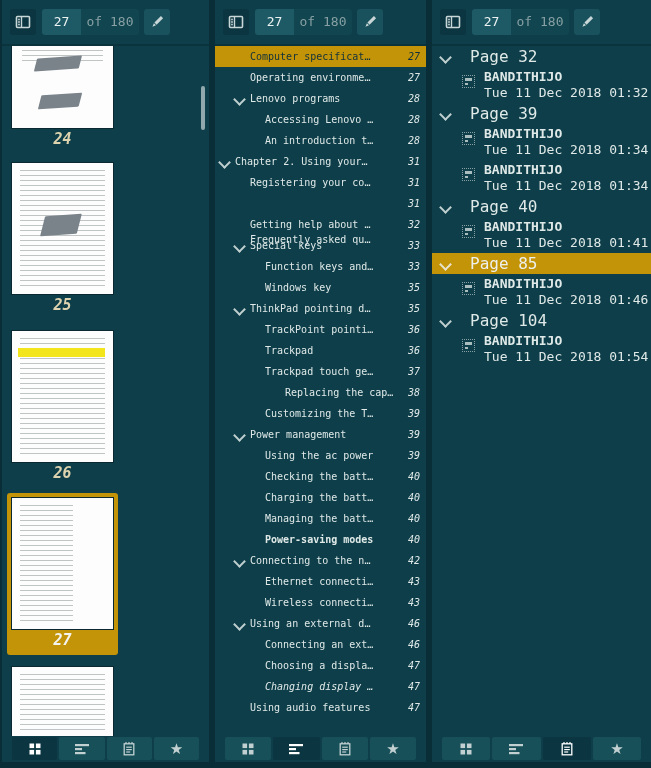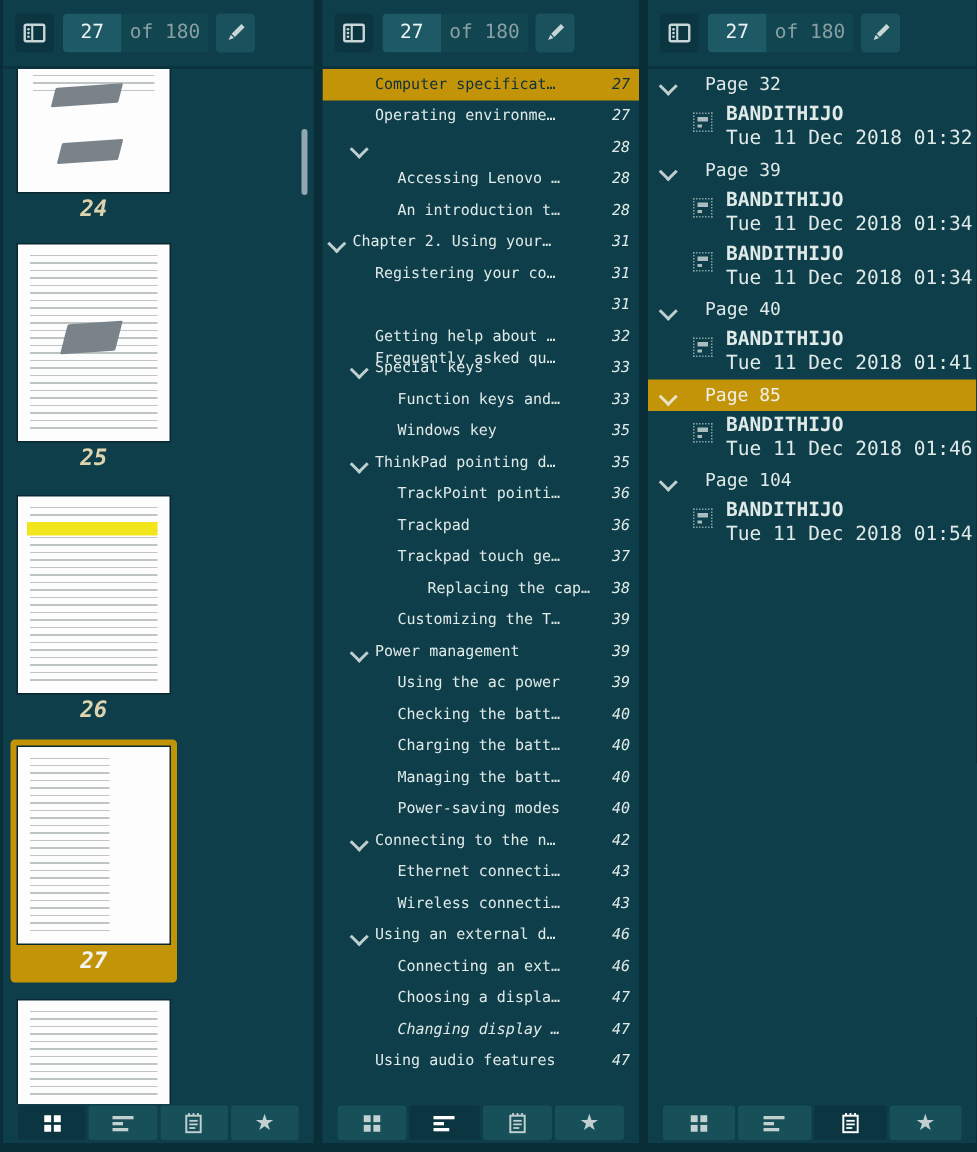--- a/index.html
+++ b/index.html
@@ -31,21 +31,21 @@
   
   .chev{position:absolute;top:7px;width:7px;height:7px;
         border-left:2px solid currentColor;border-bottom:2px solid currentColor;
         transform:rotate(-45deg);opacity:.85}
   
   .toc-row{position:relative;height:21px;line-height:21px;font-size:10px;color:#dfe9e8;white-space:nowrap}
   .toc-row.sel{background:#c39408;color:#11323c}
   .toc-label{position:absolute;top:0}
   .toc-num{position:absolute;top:0;right:6px;font-style:italic}
   
-  .ann-group{position:relative;height:21px;line-height:21px;font-size:12px;color:#dfe9e8}
+  .ann-group{position:relative;height:21px;line-height:21px;font-size:16px;color:#dfe9e8}
   .ann-group.sel{background:#c39408;color:#eef0ec}
   .ann-group .chev{left:9px}
   .ann-group-label{position:absolute;left:38px;top:0}
   .ann-entry{position:relative;height:36px;color:#dfe9e8;font-size:13px}
   .ann-icon{position:absolute;left:30px;top:8px;width:13px;height:13px;border:1px dotted #86a0a4;box-sizing:border-box}
   .ann-icon::before{content:"";position:absolute;left:2px;top:2px;width:7px;height:3px;background:#a9bcbe}
   .ann-icon::after{content:"";position:absolute;left:2px;top:7px;width:3px;height:2px;background:#a9bcbe}
   .ann-author{position:absolute;left:52px;top:1px;height:17px;line-height:17px;font-weight:bold;white-space:nowrap}
   .ann-time{position:absolute;left:52px;top:17px;right:0;height:18px;line-height:18px;white-space:nowrap;overflow:hidden}
   
@@ -192,20 +192,21 @@
       <div class="toc-row sel">
         <span class="toc-label" style="left: 35px;">Computer specificat…</span>
         <span class="toc-num">27</span>
       </div>
       <div class="toc-row">
         <span class="toc-label" style="left: 35px;">Operating environme…</span>
         <span class="toc-num">27</span>
       </div>
       <div class="toc-row">
         <span class="chev" style="left: 20px;"></span>
+        <span class="toc-label" style="left: 35px;">Lenovo programs</span>
         <span class="toc-num">28</span>
       </div>
       <div class="toc-row">
         <span class="toc-label" style="left: 50px;">Accessing Lenovo …</span>
         <span class="toc-num">28</span>
       </div>
       <div class="toc-row">
         <span class="toc-label" style="left: 50px;">An introduction t…</span>
         <span class="toc-num">28</span>
       </div>
@@ -279,21 +280,21 @@
       </div>
       <div class="toc-row">
         <span class="toc-label" style="left: 50px;">Charging the batt…</span>
         <span class="toc-num">40</span>
       </div>
       <div class="toc-row">
         <span class="toc-label" style="left: 50px;">Managing the batt…</span>
         <span class="toc-num">40</span>
       </div>
       <div class="toc-row">
-        <span class="toc-label" style="left: 50px;">Power-saving modes</span>
+        <span class="toc-label" style="left: 50px; font-weight: bold;">Power-saving modes</span>
         <span class="toc-num">40</span>
       </div>
       <div class="toc-row">
         <span class="chev" style="left: 20px;"></span>
         <span class="toc-label" style="left: 35px;">Connecting to the n…</span>
         <span class="toc-num">42</span>
       </div>
       <div class="toc-row">
         <span class="toc-label" style="left: 50px;">Ethernet connecti…</span>
         <span class="toc-num">43</span>

